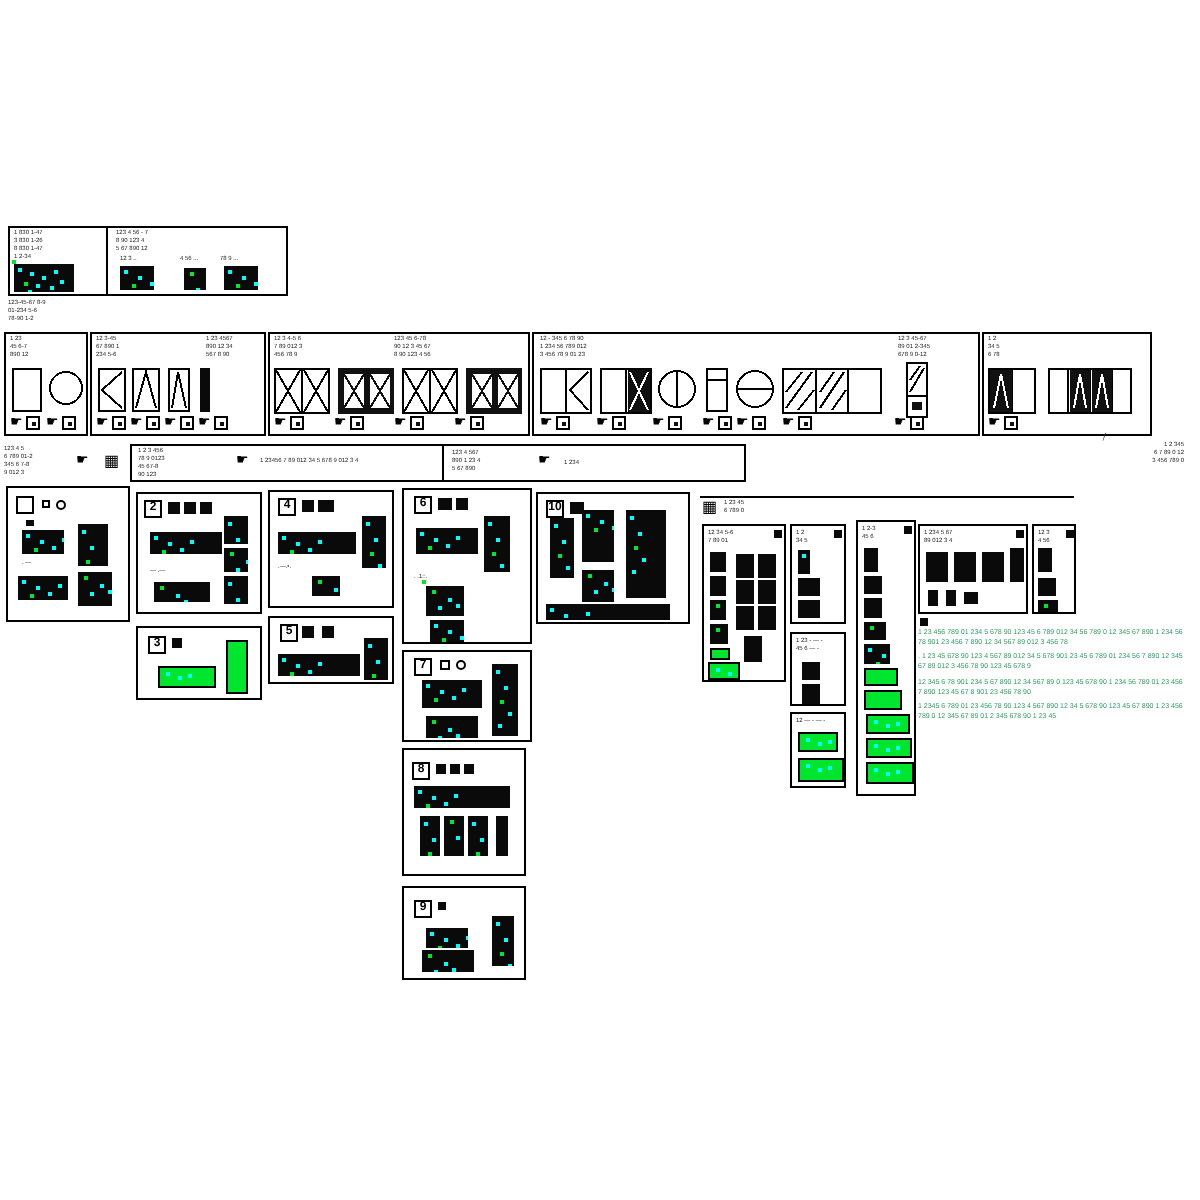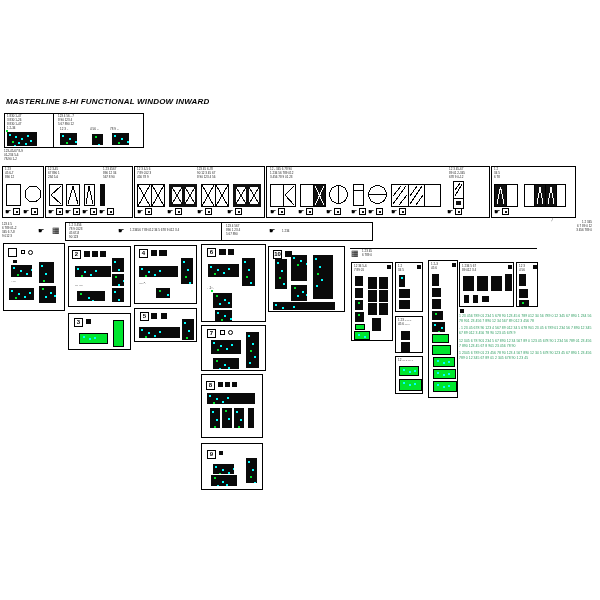--- a/index.html
+++ b/index.html
@@ -32,21 +32,20 @@
   .note{font-size:3.5px;line-height:1.35;color:#2f9e62;margin:0 0 3px 0;}
   .hline{position:absolute;background:#000;height:1px;}
   .tick{position:absolute;font-size:5px;color:#333;transform:rotate(-12deg);}
   svg{position:absolute;shape-rendering:crispEdges;}
 </style>
 </head>
 <body>
 
 <div id="sheet">
 
-  <div class="title" style="left:6px;top:97px;">MASTERLINE 8-HI FUNCTIONAL WINDOW INWARD</div>
 
   <div class="bx" style="left:4px;top:113px;width:140px;height:35px;">
     <div class="abs" style="left:0;top:0;width:48px;height:33px;border-right:1px solid #000;">
       <div class="ln2" style="left:2px;top:1px;">1 830 1-47</div>
       <div class="ln2" style="left:2px;top:5px;">3 830 1-26</div>
       <div class="ln2" style="left:2px;top:9px;">8 830 1-47</div>
       <div class="ln2" style="left:2px;top:13px;">1 2-34</div>
       <div class="abs" style="left:1px;top:16px;width:2px;height:2px;background:#00e62e;"></div>
       <div class="part spd" style="left:2px;top:18px;width:30px;height:14px;"></div>
     </div>

